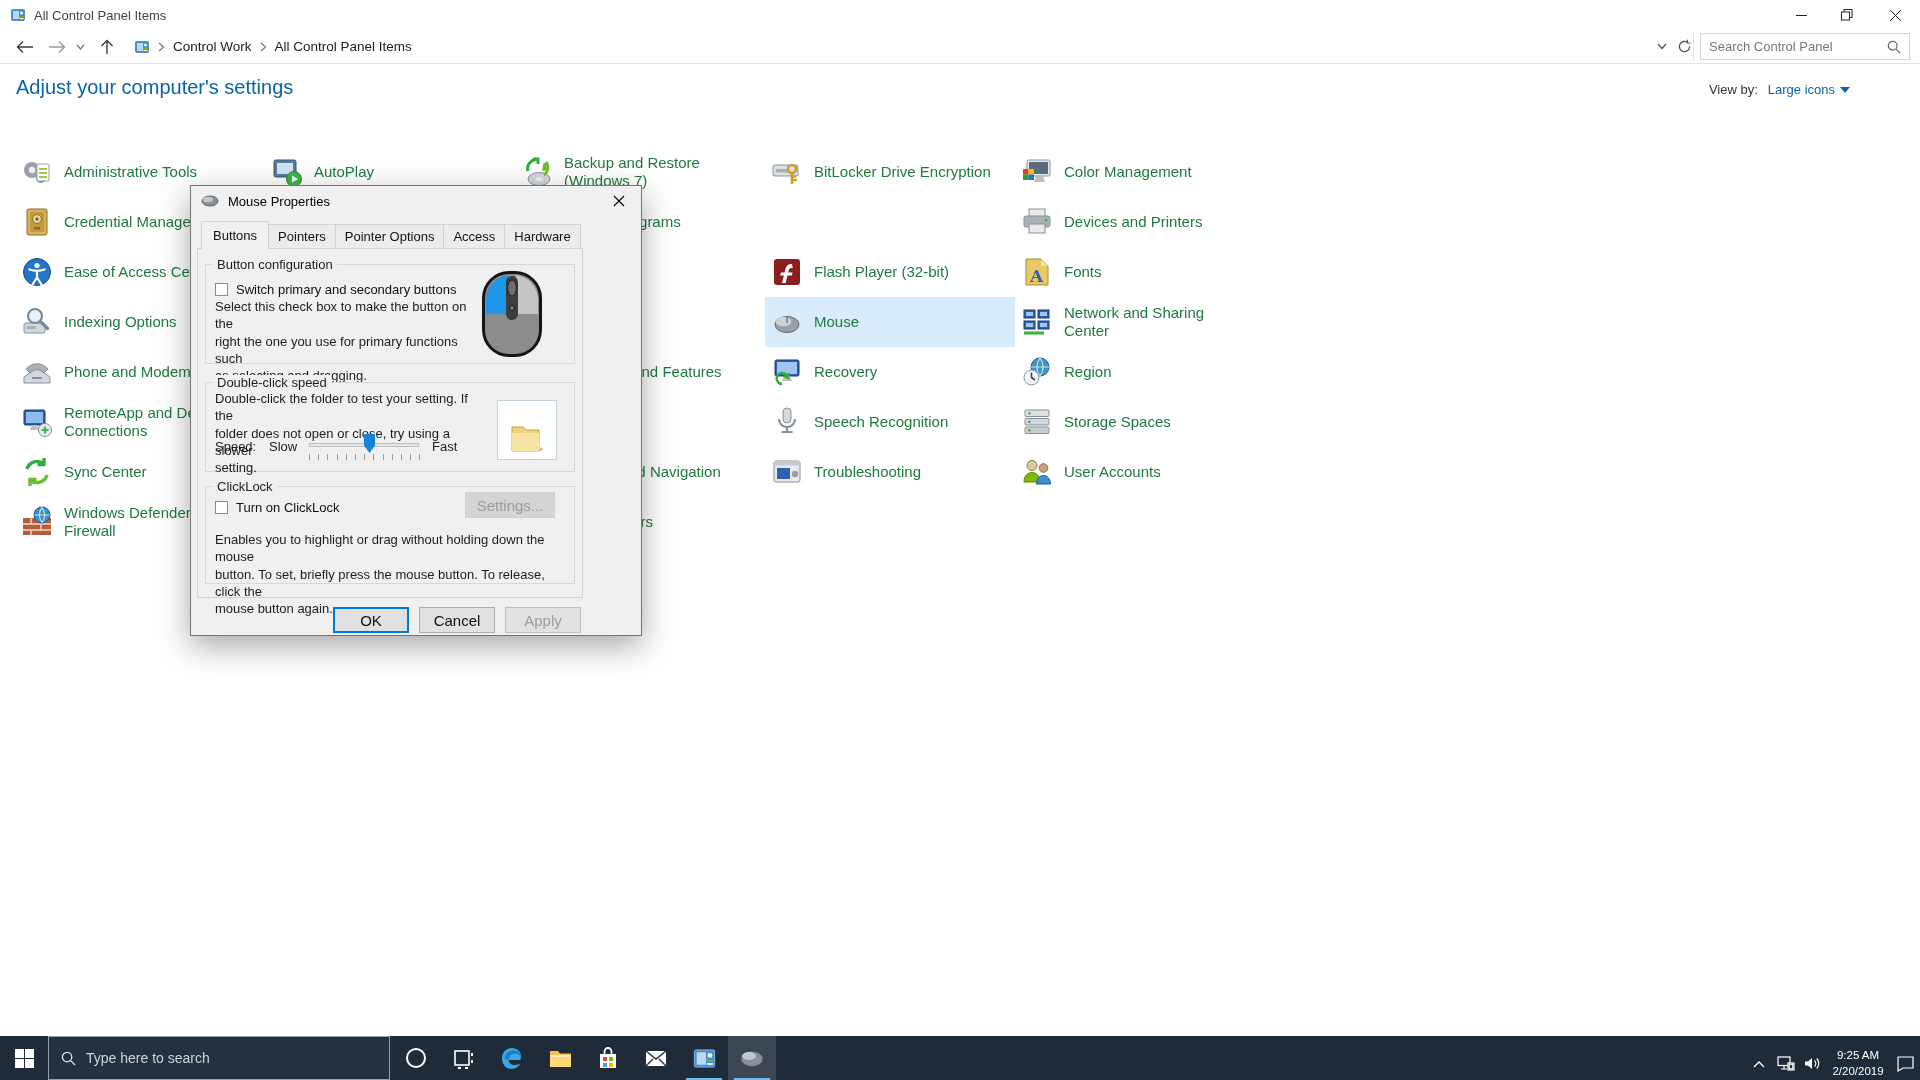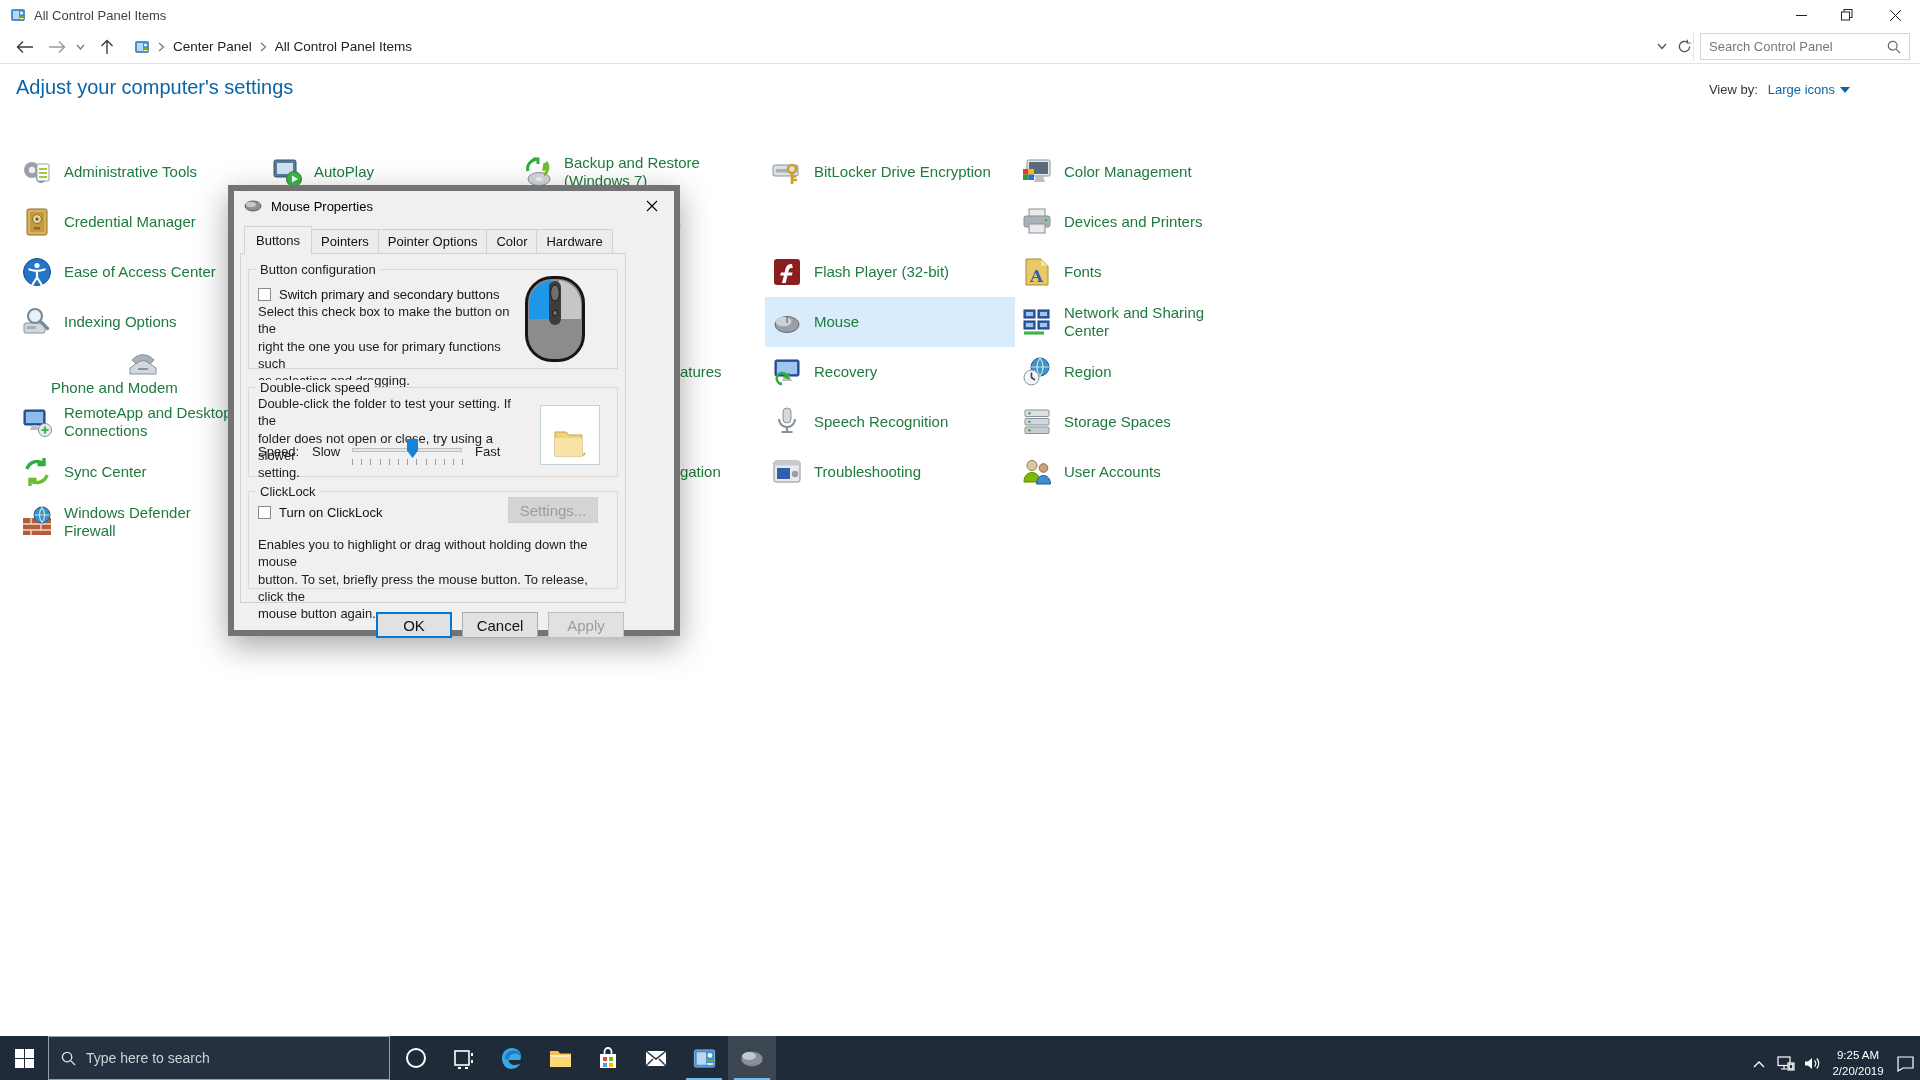--- a/index.html
+++ b/index.html
@@ -39,21 +39,21 @@
 
   
   .cp-grid{position:absolute;left:15px;top:147px;display:grid;grid-template-columns:repeat(5,250px);grid-auto-rows:50px;}
   .cp-item{display:flex;align-items:center;height:50px;padding-left:6px;cursor:default;}
   .cp-item.selected{background:var(--highlight);}
   .cp-icon{width:32px;height:32px;flex:0 0 32px;}
   .cp-label{margin-left:11px;font-size:15px;color:var(--link-green);line-height:1.22;white-space:pre-line;width:195px;}
 
   
   .dialog{position:absolute;left:190px;top:185px;width:452px;height:451px;background:var(--dialog-bg);
-          border:6px solid #737373;box-shadow:0 10px 30px rgba(0,0,0,.35);z-index:20;font-size:13px;color:#111;margin-left:38px;}
+          border:1px solid #737373;box-shadow:0 10px 30px rgba(0,0,0,.35);z-index:20;font-size:13px;color:#111;}
   .dlg-titlebar{position:absolute;left:0;top:0;width:100%;height:30px;display:flex;align-items:center;}
   .dlg-titlebar .ico{width:18px;height:12px;margin-left:10px;}
   .dlg-titlebar .txt{margin-left:9px;font-size:13px;color:#000;}
   .dlg-close{position:absolute;right:0;top:0;width:45px;height:30px;display:flex;align-items:center;justify-content:center;}
   .dlg-tabs{position:absolute;left:10px;top:36px;height:27px;display:flex;align-items:flex-end;z-index:3;}
   .tab{border:1px solid #d2d2d2;background:#ececec;padding:4px 9px;margin-right:-1px;font-size:13px;color:#111;}
   .tab.active{background:var(--dialog-bg);position:relative;top:1px;padding:6px 11px;border-bottom:1px solid var(--dialog-bg);}
   .dlg-pane{position:absolute;left:6px;top:62px;width:386px;height:350px;border:1px solid #d2d2d2;background:var(--dialog-bg);}
   .grp{position:absolute;border:1px solid #d8d8d8;}
   .grp-legend{position:absolute;font-size:13px;color:#1c1c1c;background:var(--dialog-bg);padding:0 4px;}
@@ -147,21 +147,21 @@
         <rect x="19" y="18" width="8" height="2" fill="#7fba00"></rect>
         <rect x="19" y="22" width="8" height="2" fill="#fff"></rect>
       </svg>
   </span>
   <div class="crumb">
     <span class="sep">
       <svg width="7" height="10" viewBox="0 0 7 10" fill="none" stroke="#777" stroke-width="1.2">
           <path d="M1 1l4.5 4L1 9"></path>
         </svg>
     </span>
-    <span>Center Panel</span>
+    <span>Control Work</span>
     <span class="sep">
       <svg width="7" height="10" viewBox="0 0 7 10" fill="none" stroke="#777" stroke-width="1.2">
           <path d="M1 1l4.5 4L1 9"></path>
         </svg>
     </span>
     <span>All Control Panel Items</span>
   </div>
   <div class="addr-right">
     <span>
       <svg width="10" height="7" viewBox="0 0 10 7" fill="none" stroke="#555" stroke-width="1.3">
@@ -235,21 +235,21 @@
       <span class="cp-icon">
         <svg viewBox="0 0 32 32">
           <rect x="3" y="17" width="21" height="10" rx="2" fill="#d3d8dc" stroke="#8a9097"></rect>
           <rect x="6" y="20" width="9" height="3" fill="#a8b0b6"></rect>
           <circle cx="14" cy="10" r="7" fill="#dce9f5" fill-opacity=".65" stroke="#7a8b9a" stroke-width="2.2"></circle>
           <path d="M19.5 15.5l7 7" stroke="#7a8b9a" stroke-width="3.2" stroke-linecap="round"></path>
         </svg>
       </span>
       <span class="cp-label">Indexing Options</span>
     </div>
-    <div class="cp-item" style="grid-area: 5 / 1; flex-direction: column;">
+    <div class="cp-item" style="grid-area: 5 / 1;">
       <span class="cp-icon">
         <svg viewBox="0 0 32 32">
           <path d="M3 21l13-9 13 9v6H3z" fill="#d3d8dc" stroke="#8a9097"></path>
           <path d="M5 13c6-7 16-7 22 0l-4 4c-4-4.5-10-4.5-14 0z" fill="#aab2b8" stroke="#8a9097"></path>
           <rect x="11" y="21" width="10" height="2" fill="#8a9097"></rect>
         </svg>
       </span>
       <span class="cp-label">Phone and Modem</span>
     </div>
     <div class="cp-item" style="grid-area: 6 / 1;">
@@ -538,21 +538,21 @@
       <svg width="12" height="12" viewBox="0 0 12 12">
           <path d="M1 1l10 10M11 1L1 11" stroke="#000" stroke-width="1.1"></path>
         </svg>
     </div>
   </div>
 
   <div class="dlg-tabs">
       <div class="tab active">Buttons</div>
       <div class="tab">Pointers</div>
       <div class="tab">Pointer Options</div>
-      <div class="tab">Color</div>
+      <div class="tab">Access</div>
       <div class="tab">Hardware</div>
     </div>
   <div class="dlg-pane"></div>
 
   <div class="grp" style="left:14px;top:78px;width:370px;height:100px;"></div>
   <div class="grp-legend" style="left:22px;top:71px;">Button configuration</div>
   <div class="chk-row" style="left:24px;top:96px;">
     <span class="chk"></span>
     <span>Switch primary and secondary buttons</span>
   </div>

